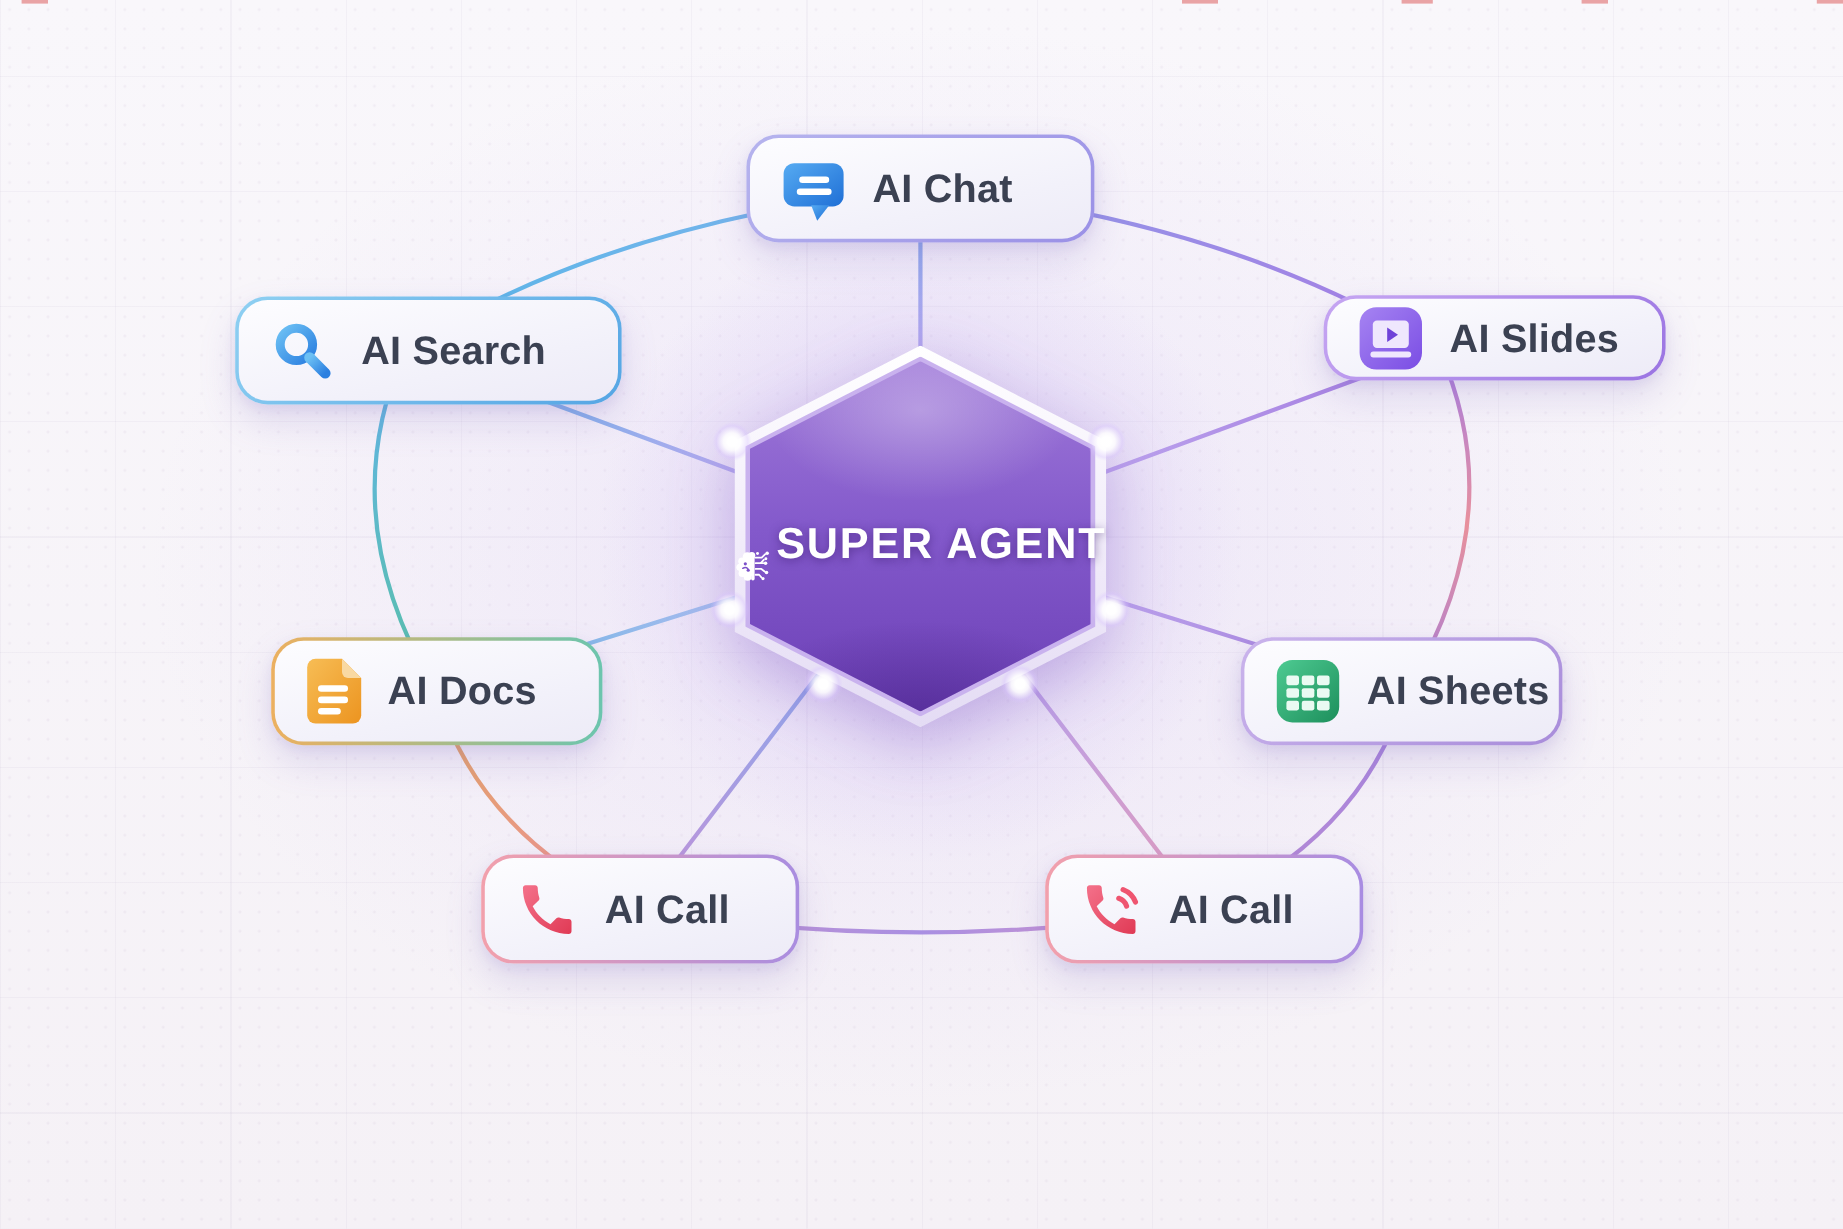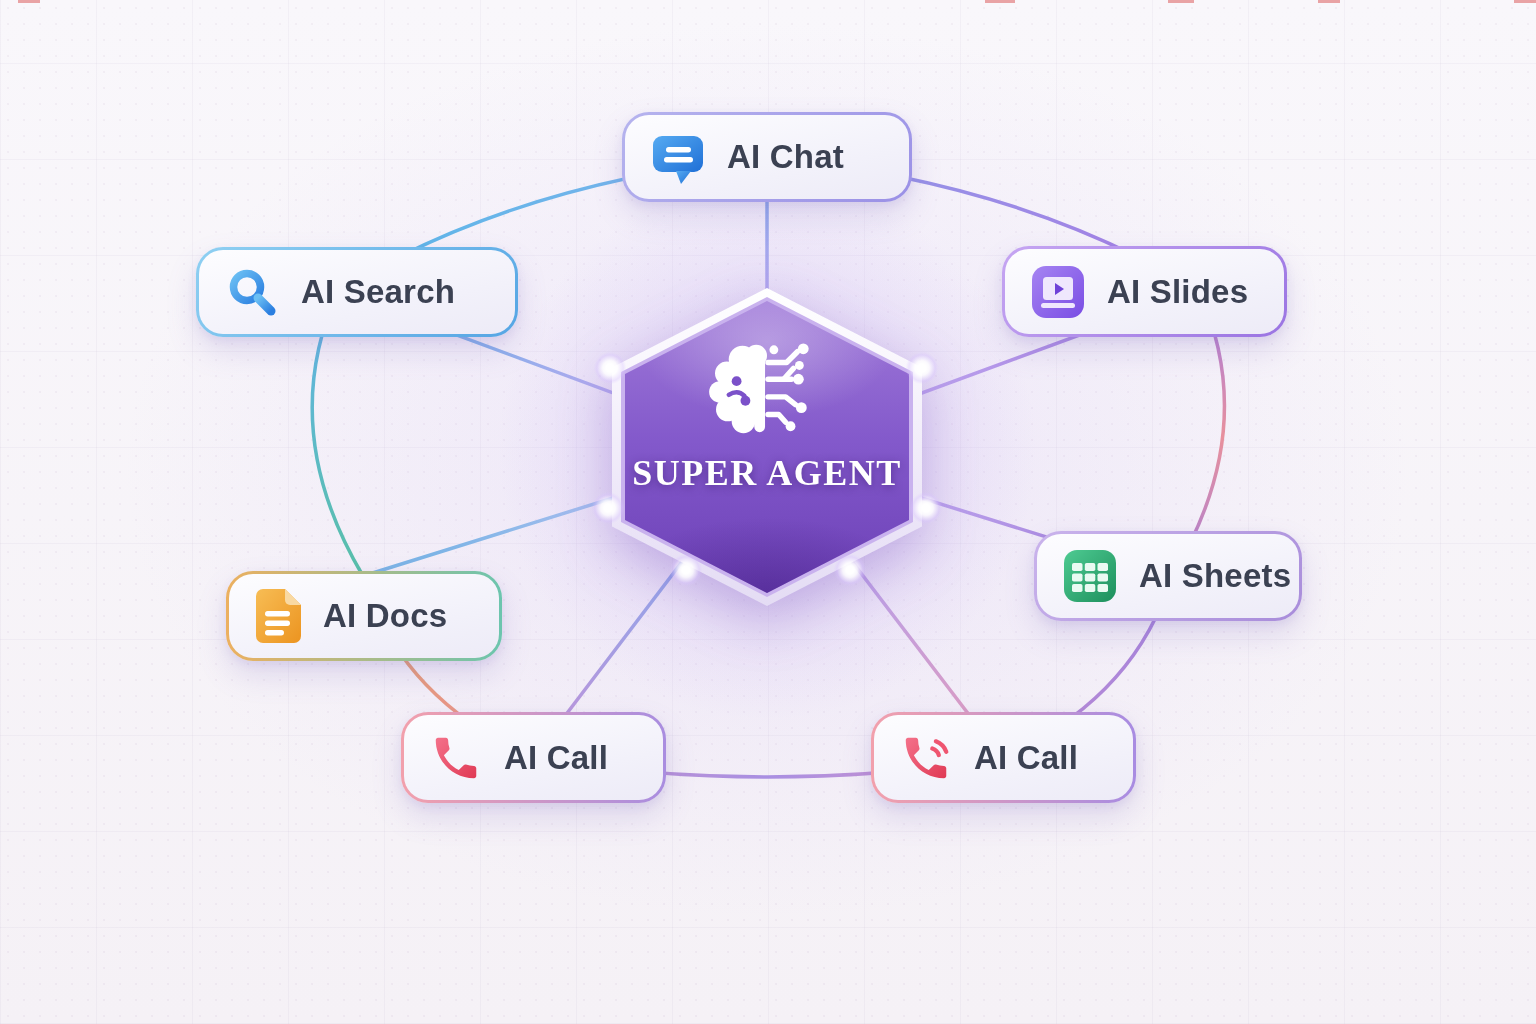--- a/index.html
+++ b/index.html
@@ -23,34 +23,34 @@
   .hexagon{position:absolute;left:612px;top:288px;width:310px;height:318px;z-index:3;
     filter:drop-shadow(0 16px 26px rgba(108,64,182,0.32));}
   .hex-layer{position:absolute;clip-path:polygon(50% 0,100% 25%,100% 75%,50% 100%,0 75%,0 25%);}
   .hex-outer{inset:0;background:linear-gradient(180deg,#ffffff 0%,#efe9f9 60%,#e4dcf4 100%);}
   .hex-mid{inset:9px;background:#c9b2ee;}
   .hex-core{inset:13px;
     background:
       radial-gradient(ellipse 70% 40% at 50% 14%, rgba(255,255,255,0.30), transparent 65%),
       radial-gradient(ellipse 90% 45% at 50% 102%, rgba(52,18,110,0.38), transparent 62%),
       linear-gradient(180deg,#a07ad9 0%,#8359cb 48%,#6c40b6 100%);}
-  .hex-content{position:absolute;inset:0;display:flex;flex-direction:column;align-items:center;z-index:1;font-family:Liberation Serif, serif;}
+  .hex-content{position:absolute;inset:0;display:flex;flex-direction:row;align-items:center;z-index:1;}
   .hex-content svg{margin-top:50px;}
   .hex-label{margin-top:12px;font-size:36px;font-weight:700;color:#ffffff;letter-spacing:1.5px;
     text-shadow:0 2px 8px rgba(50,20,100,0.5);white-space:nowrap;}
   .node{position:absolute;z-index:4;border-radius:27px;padding:3px;box-sizing:border-box;
     box-shadow:0 14px 30px rgba(120,100,190,0.18), 0 4px 10px rgba(120,100,190,0.10);cursor:pointer;}
   .node-inner{display:flex;align-items:center;gap:21px;height:100%;padding:0 25px;border-radius:24px;
     background:linear-gradient(168deg,#fdfdff 0%,#f2f1fa 65%,#edebf7 100%);}
   .node-label{font-size:33px;font-weight:700;color:#3b4152;letter-spacing:0.2px;white-space:nowrap;}
   .icon{display:flex;align-items:center;justify-content:center;flex:0 0 auto;}
   .n-chat  {left:622px; top:112px; width:290px; height:90px; background:linear-gradient(135deg,#b6b4ee,#9a90e6);}
   .n-search{left:196px; top:247px; width:322px; height:90px; background:linear-gradient(135deg,#8fd0f2,#55a5e4);}
-  .n-slides{left:1002px;top:246px; width:285px; height:91px; background:linear-gradient(135deg,#c6a6f2,#9a74e2);}
-  .n-docs  {left:226px; top:531px; width:276px; height:90px; background:linear-gradient(90deg,#ecb060,#6cc5ae);margin-top:40px;}
+  .n-slides{left:1103px;top:246px; width:285px; height:71px; background:linear-gradient(135deg,#c6a6f2,#9a74e2);}
+  .n-docs  {left:226px; top:531px; width:276px; height:90px; background:linear-gradient(90deg,#ecb060,#6cc5ae);}
   .n-sheets{left:1034px;top:531px; width:268px; height:90px; background:linear-gradient(135deg,#cab4ec,#a88cda);}
   .n-call1 {left:401px; top:712px; width:265px; height:91px; background:linear-gradient(90deg,#f2a0ac,#a98de0);}
   .n-call2 {left:871px; top:712px; width:265px; height:91px; background:linear-gradient(90deg,#f2a0ac,#a88ce2);}
   .flare{position:absolute;width:32px;height:32px;z-index:5;pointer-events:none;transform:translate(-50%,-50%);
     background:radial-gradient(circle,#ffffff 0 18%,rgba(255,255,255,0.85) 32%,rgba(218,198,255,0.38) 58%,rgba(218,198,255,0) 72%);}
   .tick{position:absolute;top:0;height:3px;background:#dd5f5f;opacity:0.55;z-index:6;}
 </style>
 </head>
 <body>
 

